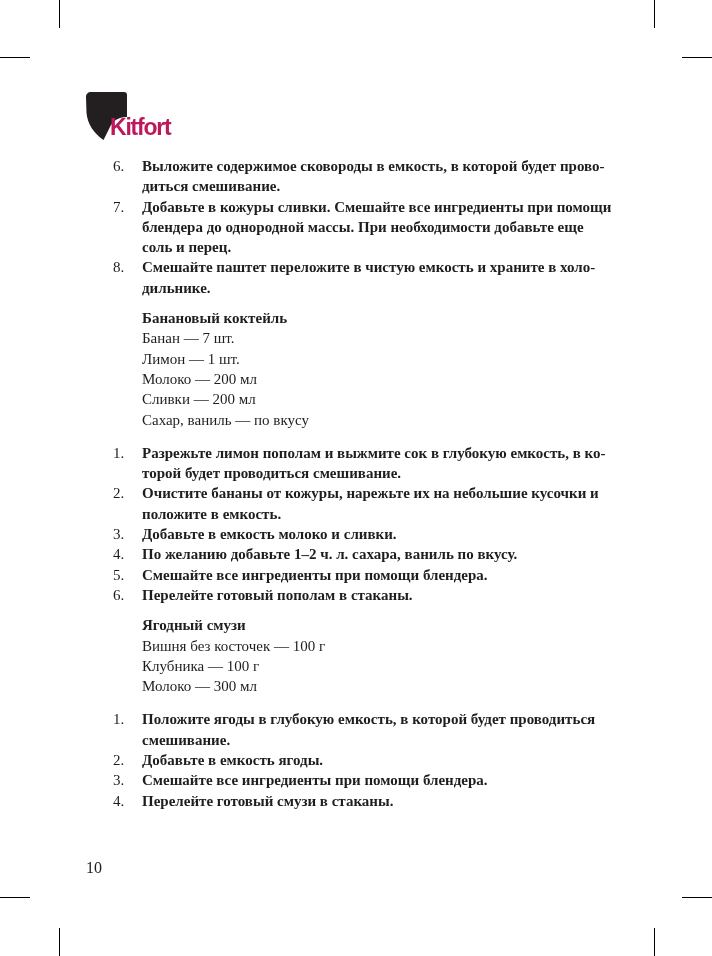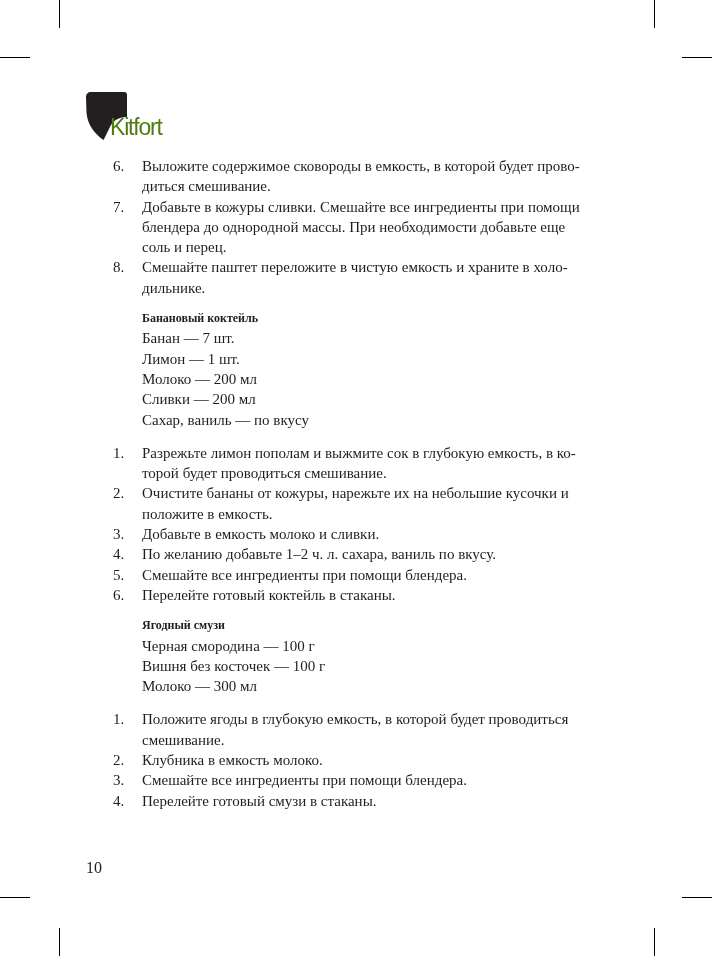--- a/index.html
+++ b/index.html
@@ -9,36 +9,36 @@
   }
   
   .crop{position:absolute;background:#000;}
   .crop.v{width:1px;height:28px;}
   .crop.h{height:1px;width:30px;}
   
   .logo{position:absolute;left:86px;top:92px;width:95px;height:50px;}
   .logo svg{position:absolute;left:0;top:0;width:41px;height:48px;display:block;}
   .logo-text{
     position:absolute;left:24px;top:22px;
-    font-family:"Liberation Sans", sans-serif;font-weight:normal;
-    font-size:23px;letter-spacing:-1.2px;color:#4d7c0f;
+    font-family:"Liberation Sans", sans-serif;font-weight:bold;
+    font-size:23px;letter-spacing:-1.2px;color:#be185d;
   }
   
   .content{
     position:absolute;left:113px;top:156px;width:512px;
     font-size:15px;line-height:20.3px;
   }
   .sec{margin:0;}
   .sec-list{list-style:none;margin:0;padding:0;}
   .sec-list:not(:first-child){margin-top:13px;}
   .sec-recipe{margin-top:10px;margin-left:29px;}
   .list-item{display:flex;align-items:flex-start;}
   .num{flex:0 0 29px;width:29px;}
-  .item-text{flex:1;white-space:pre-line;}
-  .recipe-title{font-weight:bold;font-size:12px;margin:0;line-height:20.3px;}
+  .item-text{flex:1;white-space:pre-line;font-weight:bold;}
+  .recipe-title{font-weight:bold;font-size:15px;margin:0;line-height:20.3px;}
   .ingredient{white-space:pre-line;}
   
   .page-number{position:absolute;left:86px;top:858px;font-size:16px;line-height:20.3px;}
 </style>
 </head>
 <body>
 
 <div class="crop v" style="left:59px;top:0;"></div>
 <div class="crop h" style="left:0;top:57px;"></div>
 <div class="crop v" style="left:654px;top:0;"></div>
@@ -100,38 +100,38 @@
       <li class="list-item">
         <span class="num">4.</span>
         <span class="item-text">По желанию добавьте 1–2 ч. л. сахара, ваниль по вкусу.</span>
       </li>
       <li class="list-item">
         <span class="num">5.</span>
         <span class="item-text">Смешайте все ингредиенты при помощи блендера.</span>
       </li>
       <li class="list-item">
         <span class="num">6.</span>
-        <span class="item-text">Перелейте готовый коктейль в стаканы.</span>
+        <span class="item-text">Перелейте готовый пополам в стаканы.</span>
       </li>
     </ol>
     <div class="sec sec-recipe">
       <h3 class="recipe-title">Ягодный смузи</h3>
-      <div class="ingredient">Черная смородина — 100 г</div>
       <div class="ingredient">Вишня без косточек — 100 г</div>
+      <div class="ingredient">Клубника — 100 г</div>
       <div class="ingredient">Молоко — 300 мл</div>
     </div>
     <ol class="sec sec-list">
       <li class="list-item">
         <span class="num">1.</span>
         <span class="item-text">Положите ягоды в глубокую емкость, в которой будет проводиться
 смешивание.</span>
       </li>
       <li class="list-item">
         <span class="num">2.</span>
-        <span class="item-text">Клубника в емкость молоко.</span>
+        <span class="item-text">Добавьте в емкость ягоды.</span>
       </li>
       <li class="list-item">
         <span class="num">3.</span>
         <span class="item-text">Смешайте все ингредиенты при помощи блендера.</span>
       </li>
       <li class="list-item">
         <span class="num">4.</span>
         <span class="item-text">Перелейте готовый смузи в стаканы.</span>
       </li>
     </ol>

